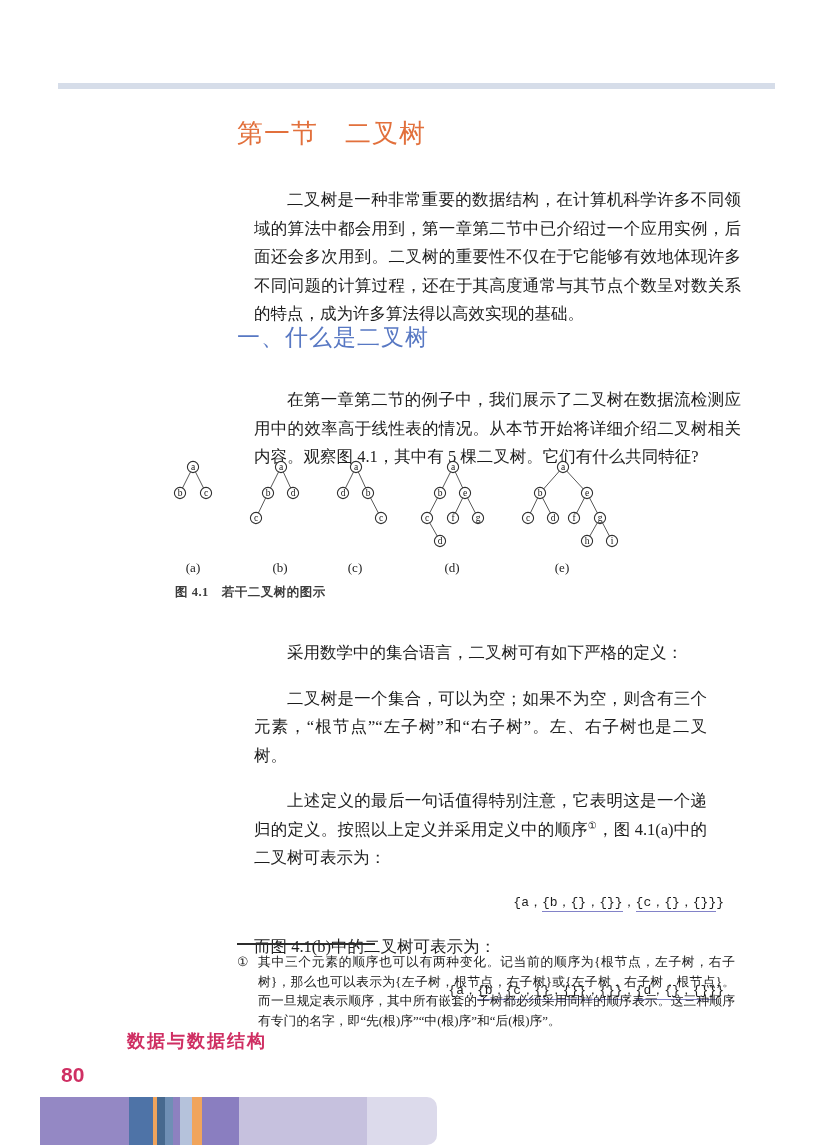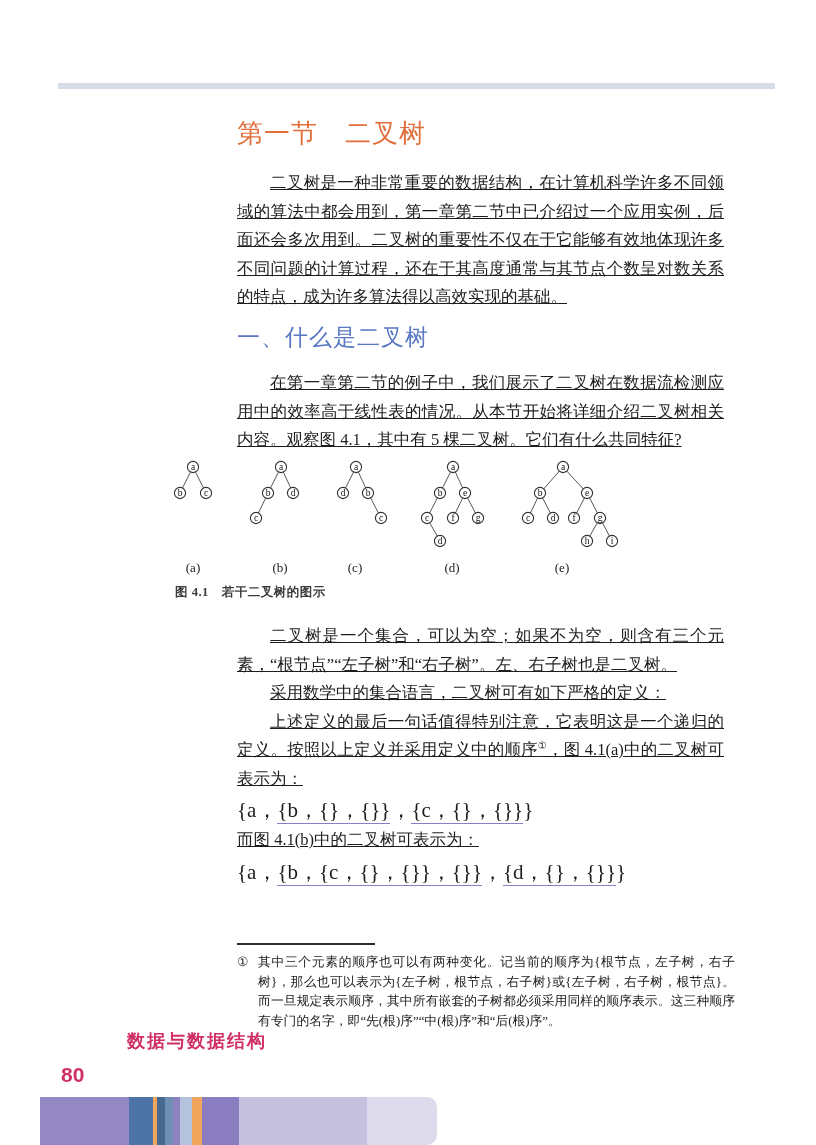--- a/index.html
+++ b/index.html
@@ -7,39 +7,39 @@
     position:relative; width:816px; height:1145px; background:#ffffff;
     overflow:hidden; font-family:"Liberation Serif","DejaVu Serif",serif;
     color:var(--text,#1d1d1d);
   }
   .top-rule { position:absolute; left:58px; top:83px; width:717px; height:6px; background:var(--top-rule,#d6dde9); }
 
   .chapter-title {
     position:absolute; left:237px; top:116px; margin:0;
     font-size:26px; font-weight:400; color:var(--title,#e2703c); letter-spacing:1px;
   }
-  .body { font-size:16.5px; line-height:28.5px; text-align:justify; margin:0;text-decoration:underline; }
+  .body { font-size:16.5px; line-height:28.5px; text-align:justify; margin:17px; }
   .indent { text-indent:2em; }
 
   .intro { position:absolute; left:237px; top:169px; width:487px; }
 
   .sub-heading {
     position:absolute; left:237px; top:322px; margin:0;
     font-size:23px; font-weight:400; color:var(--heading,#5878c3); letter-spacing:1px;
   }
   .lead { position:absolute; left:237px; top:369px; width:487px; }
 
   .figure { position:absolute; left:160px; top:452px; width:620px; height:128px; }
   .figure-caption {
     position:absolute; left:175px; top:584px;
     font-size:12.5px; font-weight:bold; color:#3c3c3c; letter-spacing:0.5px;
   }
 
   .main-text { position:absolute; left:237px; top:622px; width:487px; }
-  .formula { text-align:left; margin:4px 0 3px 0; font-size:21px; line-height:26px; white-space:nowrap; }
+  .formula { text-align:right; margin:4px 0 3px 0; font-size:13px; line-height:26px; white-space:nowrap;font-family:Liberation Mono, monospace; }
   .formula .useg { border-bottom:1.5px solid var(--underline,#8282c8); padding-bottom:1px; }
   sup.fn-ref { font-size:10px; line-height:0; }
 
   .footnote-rule { position:absolute; left:237px; top:943px; width:138px; height:2px; background:#2c2c2c; }
   .footnote {
     position:absolute; left:237px; top:953px; width:498px; padding-left:21px;
     font-size:12.8px; line-height:19.5px; text-align:justify; color:#222;
     box-sizing:border-box;
   }
   .fn-marker { position:absolute; left:0; top:0; }
@@ -167,22 +167,22 @@
         <circle cx="427" cy="89" r="5.6" class="fig-node"></circle>
         <text x="427" y="92.2" class="fig-node-label">h</text>
         <circle cx="452" cy="89" r="5.6" class="fig-node"></circle>
         <text x="452" y="92.2" class="fig-node-label">i</text>
         <text x="402" y="120" class="fig-tree-label">(e)</text>
       </g>
     </svg>
   <div class="figure-caption">图 4.1　若干二叉树的图示</div>
 
   <div class="main-text">
+    <p class="body indent">采用数学中的集合语言，二叉树可有如下严格的定义：</p>
     <p class="body indent">二叉树是一个集合，可以为空；如果不为空，则含有三个元素，“根节点”“左子树”和“右子树”。左、右子树也是二叉树。</p>
-    <p class="body indent">采用数学中的集合语言，二叉树可有如下严格的定义：</p>
     <p class="body indent"><span>上述定义的最后一句话值得特别注意，它表明这是一个递归的定义。按照以上定义并采用定义中的顺序</span><sup class="fn-ref">①</sup><span>，图 4.1(a)中的二叉树可表示为：</span></p>
     <div class="formula" id="formula-0"><span>{a，</span><span class="useg">{b，{}，{}}</span><span>，</span><span class="useg">{c，{}，{}}</span><span>}</span></div>
     <p class="body">而图 4.1(b)中的二叉树可表示为：</p>
     <div class="formula" id="formula-1"><span>{a，</span><span class="useg">{b，{c，{}，{}}，{}}</span><span>，</span><span class="useg">{d，{}，{}}</span><span>}</span></div>
   </div>
 
   <div class="footnote-rule"></div>
   <div class="footnote">
     <span class="fn-marker">①</span>
     <span class="fn-text">其中三个元素的顺序也可以有两种变化。记当前的顺序为{根节点，左子树，右子树}，那么也可以表示为{左子树，根节点，右子树}或{左子树，右子树，根节点}。而一旦规定表示顺序，其中所有嵌套的子树都必须采用同样的顺序表示。这三种顺序有专门的名字，即“先(根)序”“中(根)序”和“后(根)序”。</span>

